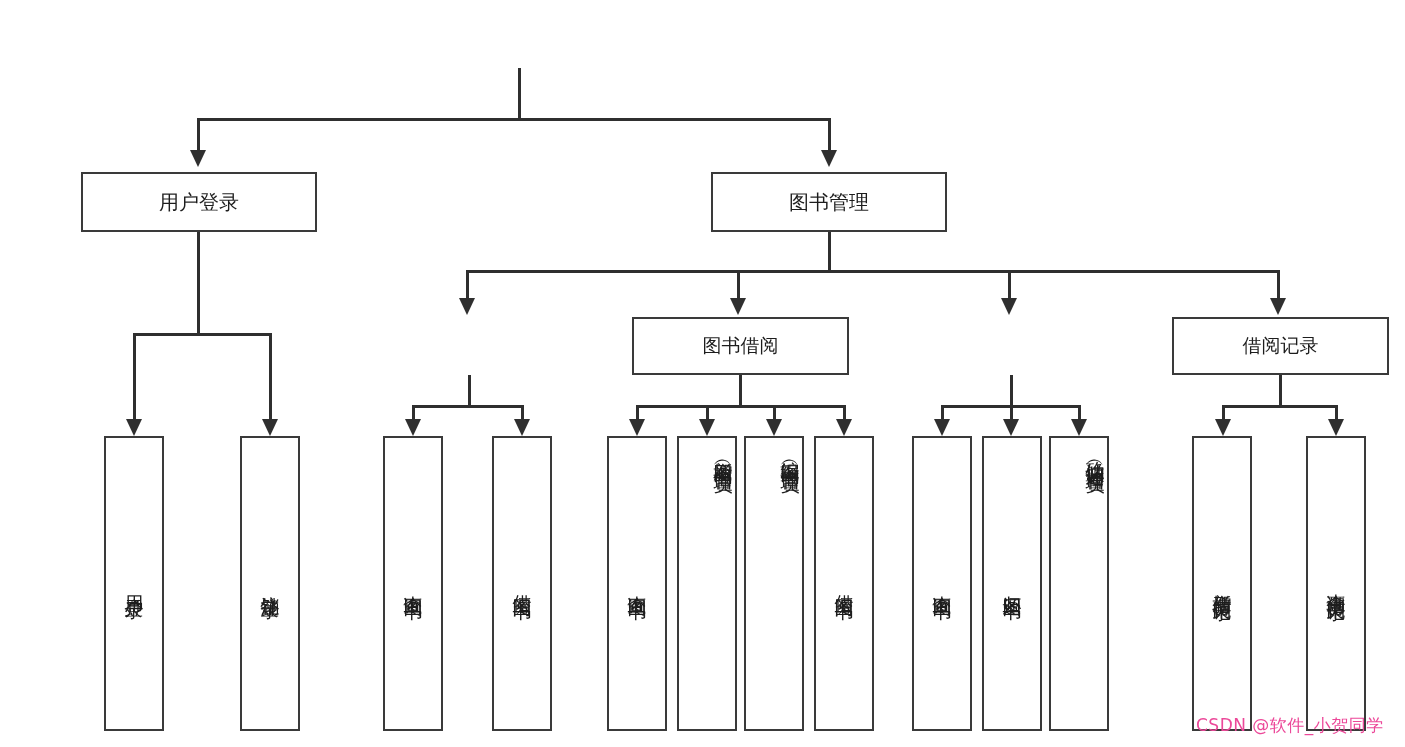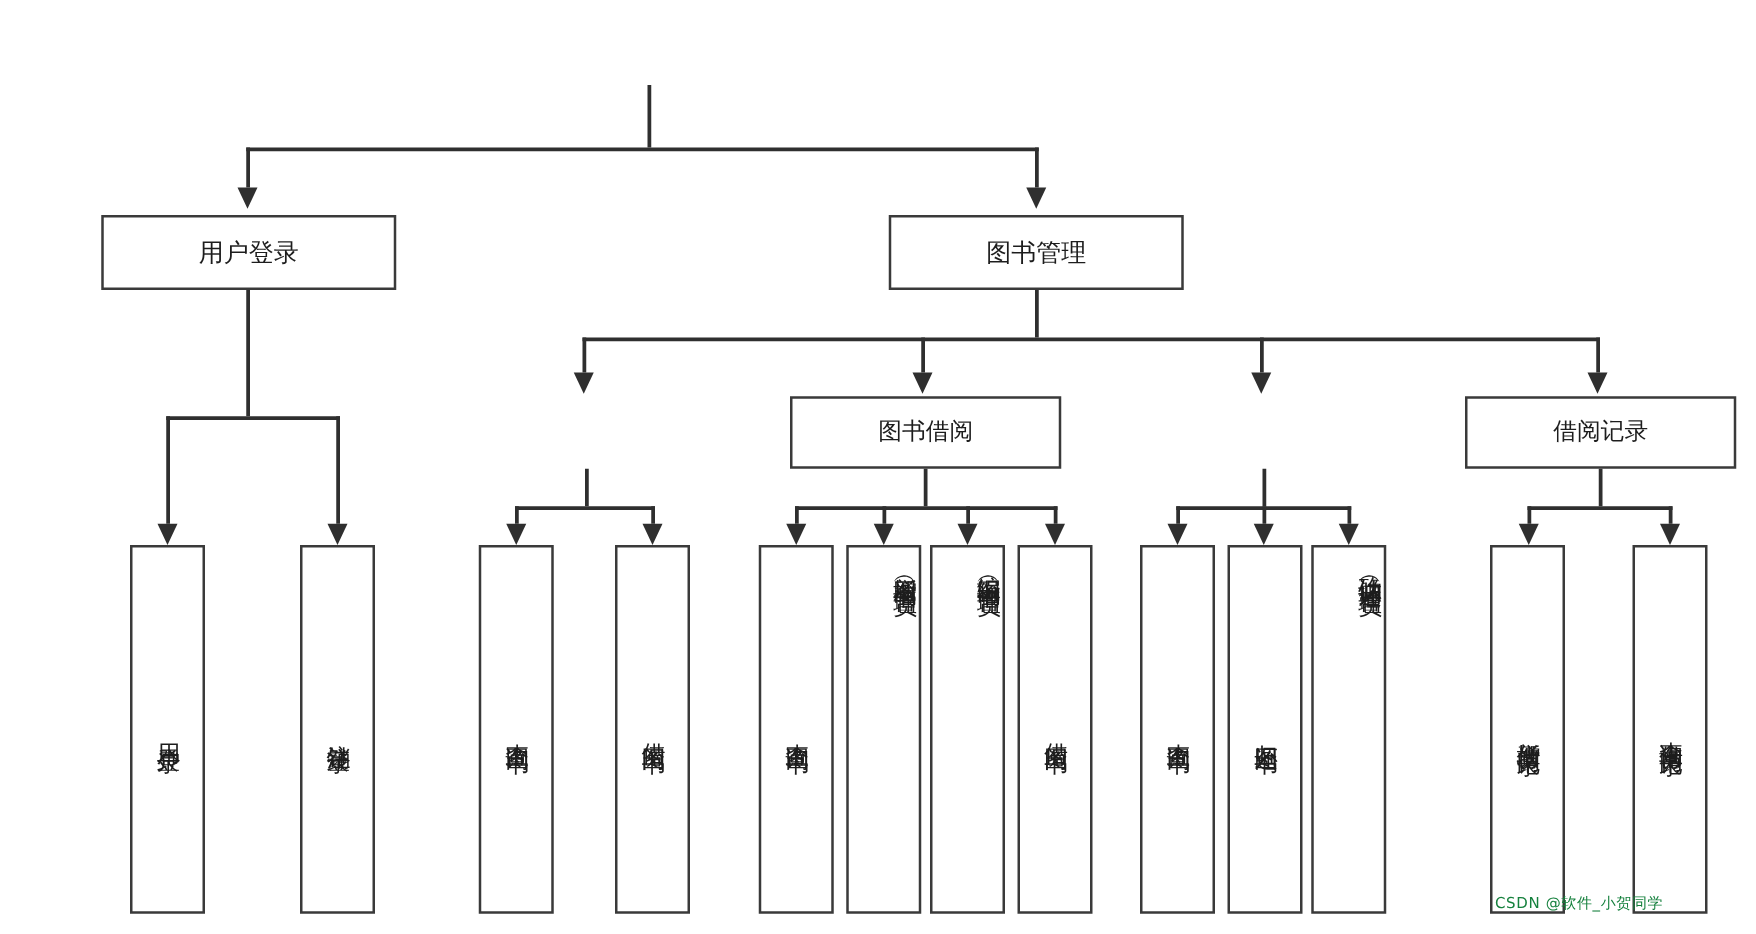--- a/index.html
+++ b/index.html
@@ -60,22 +60,22 @@
   .arrow{
     position:absolute;
     width:0;height:0;
     border-left:8px solid transparent;
     border-right:8px solid transparent;
     border-top:17px solid #2f2f2f;
   }
   
   #watermark{
     position:absolute;
-    font-size:12px;
-    color:#15803d;
+    font-size:17px;
+    color:#ec4899;
     white-space:nowrap;
     letter-spacing:0.5px;
     pointer-events:none;
   }
 </style>
 </head>
 <body>
 
 <div id="canvas">
 

